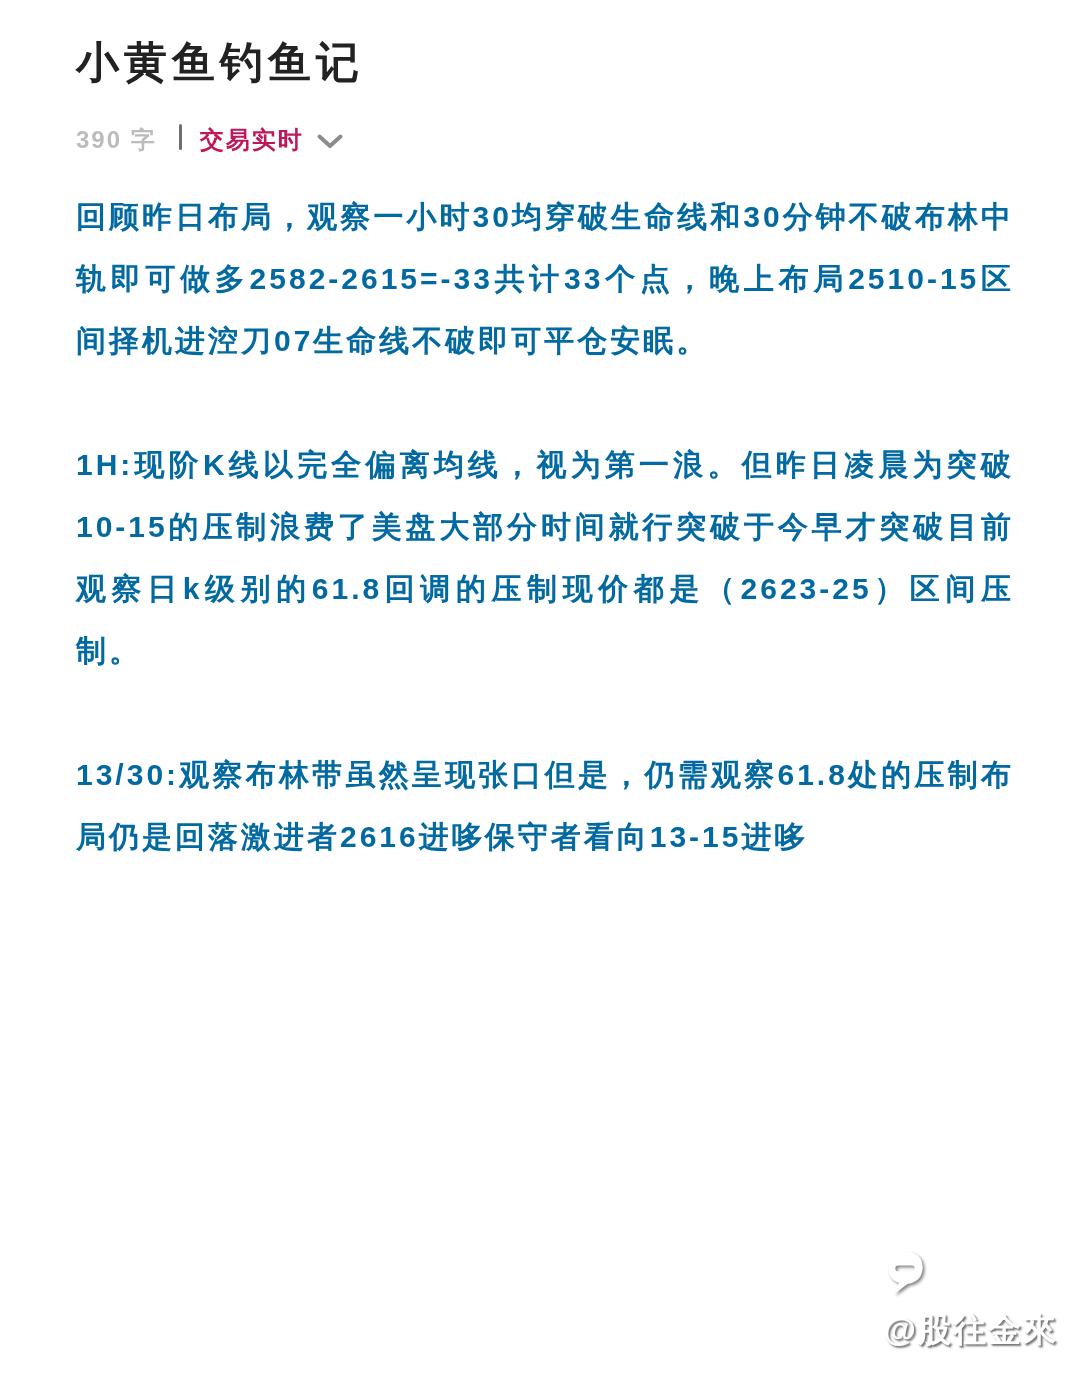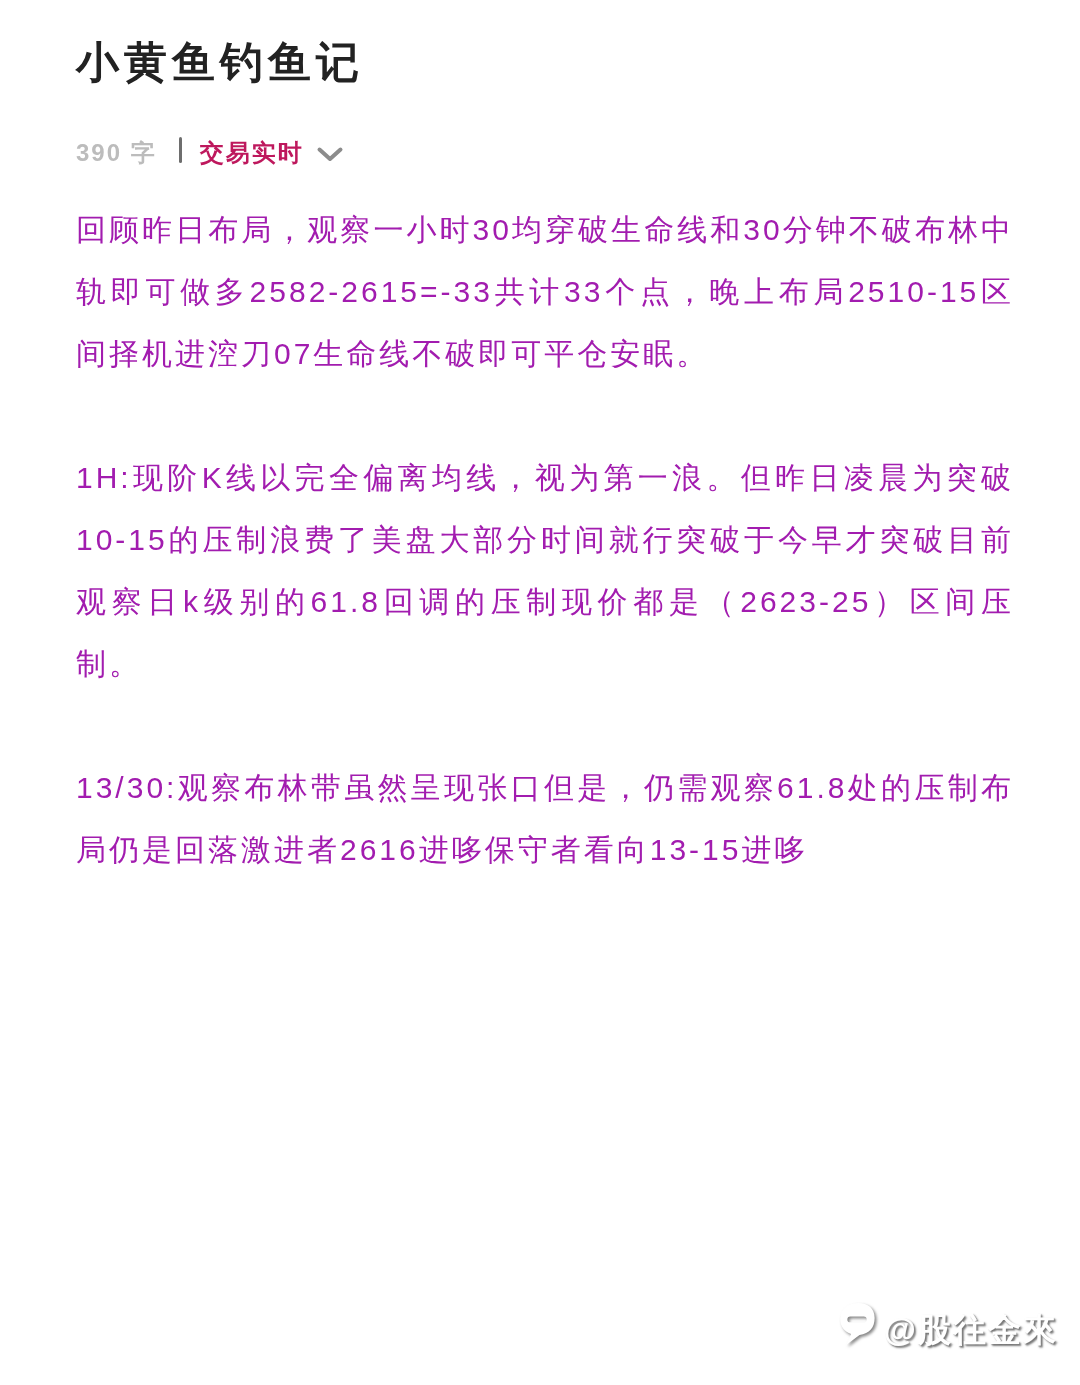--- a/index.html
+++ b/index.html
@@ -16,21 +16,21 @@
     padding: 34px 66px 0 76px;
   }
   .article-title {
     margin: 0;
     font-size: 43px;
     font-weight: 800;
     letter-spacing: 5px;
     color: #222222;
   }
   .meta-row {
-    margin-top: 45px;
+    margin-top: 32px;
     display: flex;
     align-items: flex-start;
     font-size: 24px;
     font-weight: 700;
   }
   .word-count { color: #bcbcbc; letter-spacing: 2px; }
   .meta-divider {
     width: 3px; height: 26px;
     background: #6e6e6e;
     border-radius: 2px;
@@ -42,32 +42,33 @@
     gap: 12px;
     cursor: pointer;
   }
   .category-label { color: #be185d; letter-spacing: 2px; }
   .chevron-down { display: inline-block; margin-top: 3px; }
   .article-body { margin-top: 30px; }
   .article-body p {
     margin: 0 0 62px 0;
     font-size: 30px;
     line-height: 62px;
-    font-weight: 400;
+    font-weight: 700;
     letter-spacing: 3px;
-    color: #a21caf;
+    color: #0369a1;
     text-align: justify;
   }
   .watermark {
     position: absolute;
     right: 22px;
     bottom: 32px;
     display: flex;
-    align-items: flex-end;
+    align-items: flex-start;
     gap: 6px;
+    flex-direction: column;
   }
   .watermark-handle {
     font-size: 33px;
     font-weight: 700;
     letter-spacing: 2px;
     color: #ffffff;
     text-shadow:
       2px 2px 2px rgba(105,105,105,0.85),
       1px 1px 1px rgba(140,140,140,0.6),
       -1px -1px 1px rgba(255,255,255,0.9);

